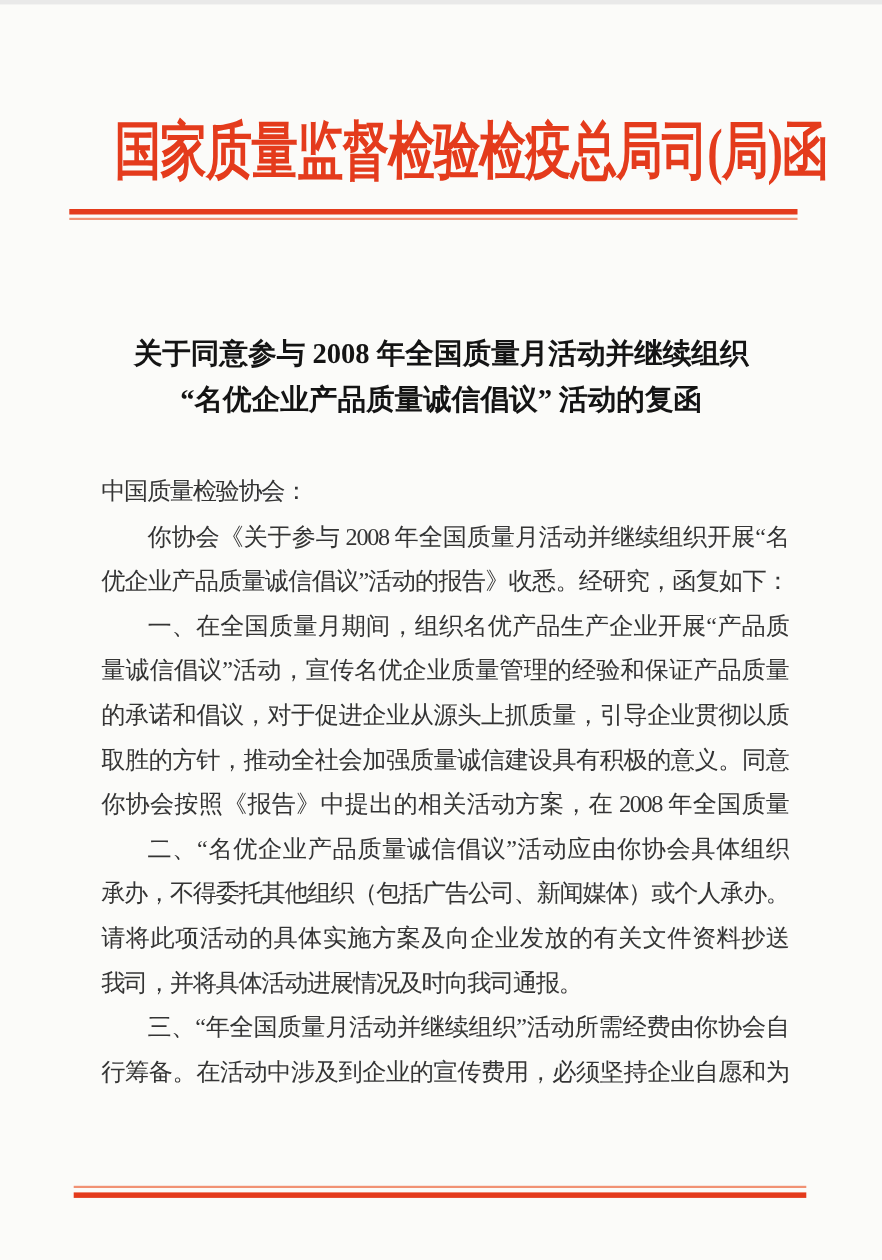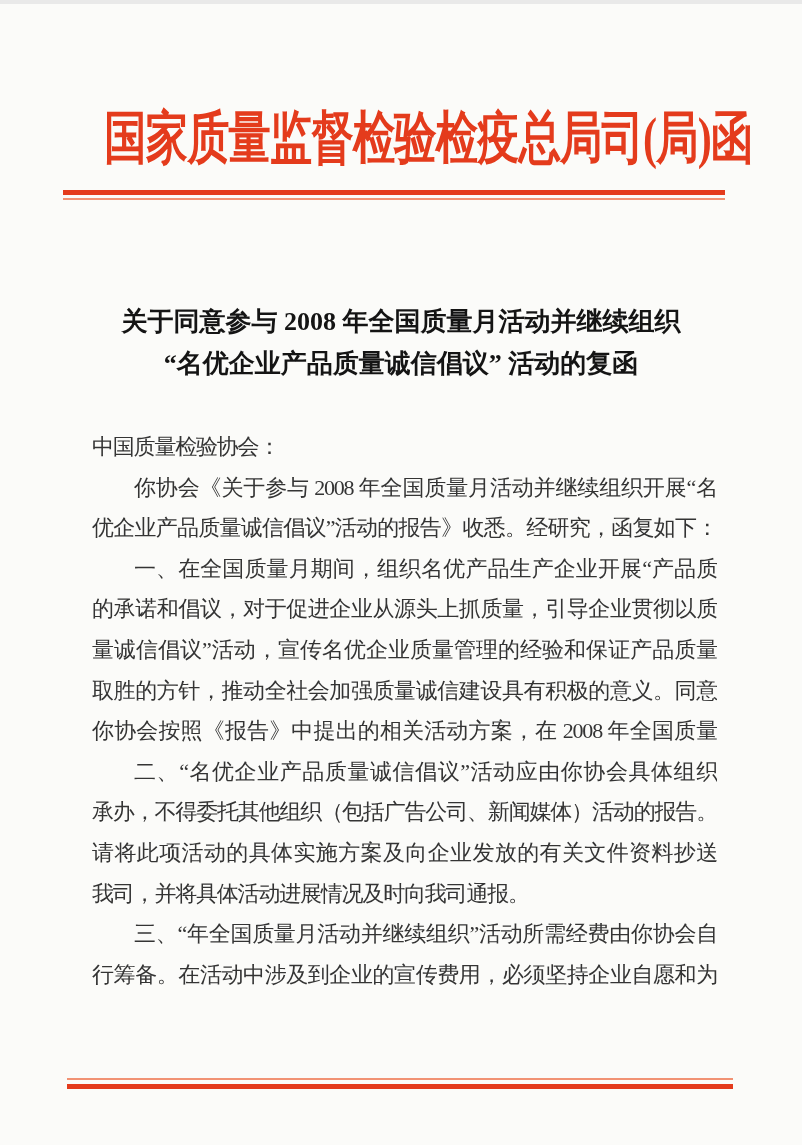--- a/index.html
+++ b/index.html
@@ -123,26 +123,26 @@
   <div class="doc-title">
     <div>关于同意参与 2008 年全国质量月活动并继续组织</div>
     <div>“名优企业产品质量诚信倡议” 活动的复函</div>
   </div>
 
   <div class="body-block">
     <div class="line">中国质量检验协会：</div>
     <div class="line just indent">你协会《关于参与 2008 年全国质量月活动并继续组织开展“名</div>
     <div class="line just">优企业产品质量诚信倡议”活动的报告》收悉。经研究，函复如下：</div>
     <div class="line just indent">一、在全国质量月期间，组织名优产品生产企业开展“产品质</div>
+    <div class="line just">量诚信倡议”活动，宣传名优企业质量管理的经验和保证产品质量</div>
     <div class="line just">的承诺和倡议，对于促进企业从源头上抓质量，引导企业贯彻以质</div>
-    <div class="line just">量诚信倡议”活动，宣传名优企业质量管理的经验和保证产品质量</div>
     <div class="line just">取胜的方针，推动全社会加强质量诚信建设具有积极的意义。同意</div>
     <div class="line just">你协会按照《报告》中提出的相关活动方案，在 2008 年全国质量</div>
     <div class="line just indent">二、“名优企业产品质量诚信倡议”活动应由你协会具体组织</div>
-    <div class="line just">承办，不得委托其他组织（包括广告公司、新闻媒体）活动的报告。</div>
+    <div class="line just">承办，不得委托其他组织（包括广告公司、新闻媒体）或个人承办。</div>
     <div class="line just">请将此项活动的具体实施方案及向企业发放的有关文件资料抄送</div>
     <div class="line">我司，并将具体活动进展情况及时向我司通报。</div>
     <div class="line just indent">三、“年全国质量月活动并继续组织”活动所需经费由你协会自</div>
     <div class="line just">行筹备。在活动中涉及到企业的宣传费用，必须坚持企业自愿和为</div>
   </div>
 
   <div class="footer-rule">
     <div class="thin"></div>
     <div class="thick"></div>
   </div>

